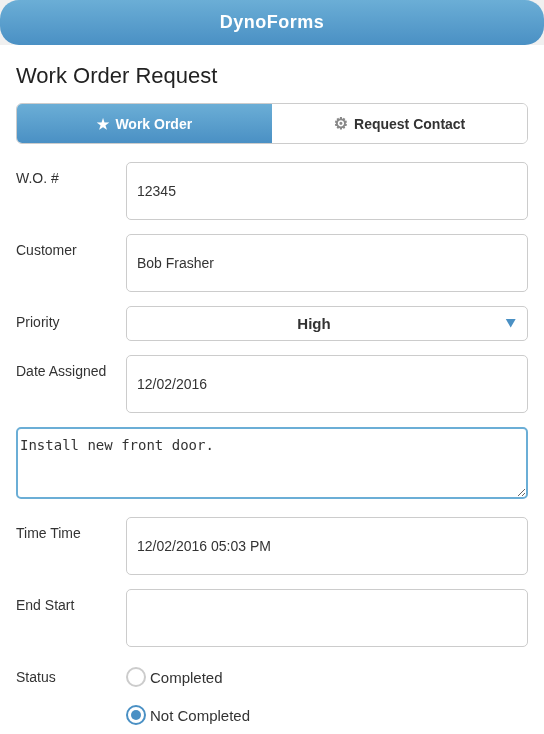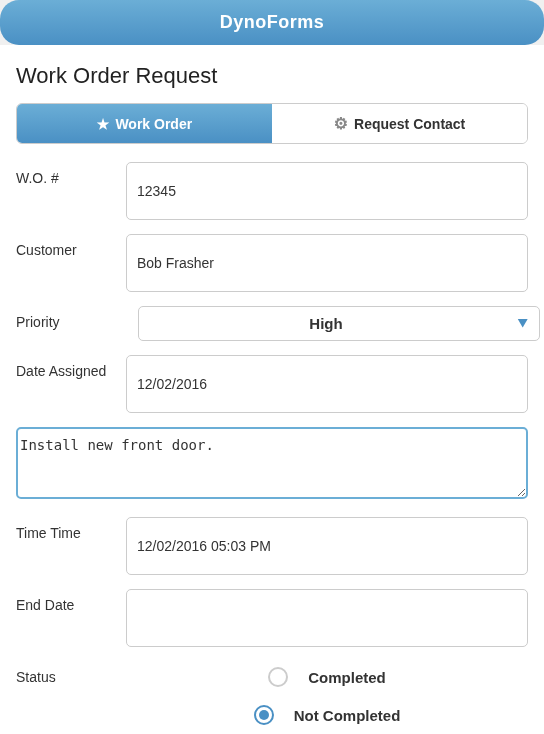--- a/index.html
+++ b/index.html
@@ -103,21 +103,20 @@
       color: #333;
       background: white;
       outline: none;
       resize: vertical;
       min-height: 72px;
     }
 
     .select-wrapper {
       position: relative;
       width: 100%;
-      margin-left: 12px;
     }
 
     .form-select {
       width: 100%;
       padding: 8px 36px 8px 10px;
       border: 1px solid #ccc;
       border-radius: 5px;
       font-size: 15px;
       font-weight: bold;
       color: #333;
@@ -140,26 +139,25 @@
 
     .radio-group {
       display: flex;
       flex-direction: column;
       gap: 6px;
     }
 
     .radio-item {
       display: flex;
       align-items: center;
-      gap: 20px;
+      gap: 4px;
       padding: 6px 0;
       font-size: 15px;
-      font-weight: bold;
-      color: #333;
-      justify-content: center;
+      font-weight: normal;
+      color: #333;
     }
 
     .radio-circle {
       width: 20px;
       height: 20px;
       border-radius: 50%;
       border: 2px solid #ccc;
       background: white;
       display: flex;
       align-items: center;
@@ -257,21 +255,21 @@
   </div>
 
   <div class="form-row">
     <div class="form-label">Time Time</div>
     <div class="form-field">
       <input type="text" class="form-input" value="12/02/2016 05:03 PM" style="">
     </div>
   </div>
 
   <div class="form-row">
-    <div class="form-label">End Date</div>
+    <div class="form-label">End Start</div>
     <div class="form-field">
       <input type="text" class="form-input" value="" style="">
     </div>
   </div>
 
   <div class="form-row">
     <div class="form-label">Status</div>
     <div class="form-field">
       <div class="radio-group">
 

